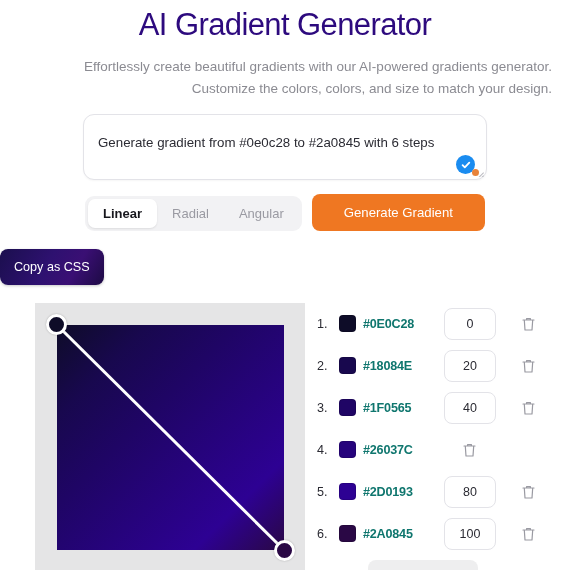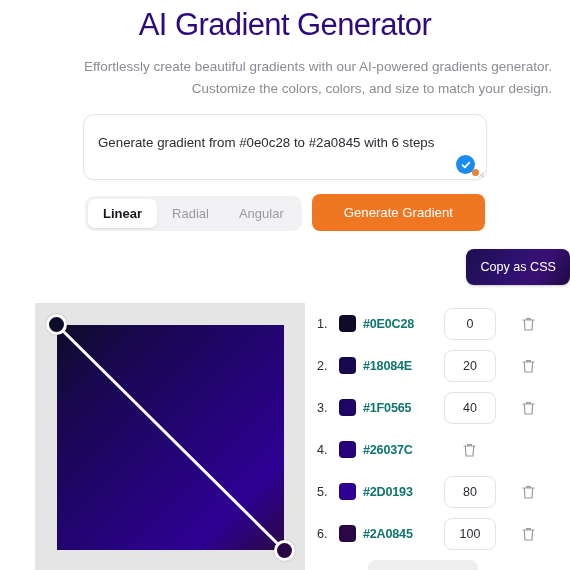--- a/index.html
+++ b/index.html
@@ -120,21 +120,21 @@
     border-radius: 8px;
     padding: 11px 32px;
     cursor: pointer;
     font-family: inherit;
     white-space: nowrap;
   }
 
   
   .export-row {
     display: flex;
-    justify-content: flex-end;
+    justify-content: flex-start;
     gap: 8px;
     margin-top: 18px;
   }
   .export-btn {
     font-size: 12.6px;
     color: #ffffff;
     border: none;
     border-radius: 8px;
     padding: 11px 14px;
     cursor: pointer;

